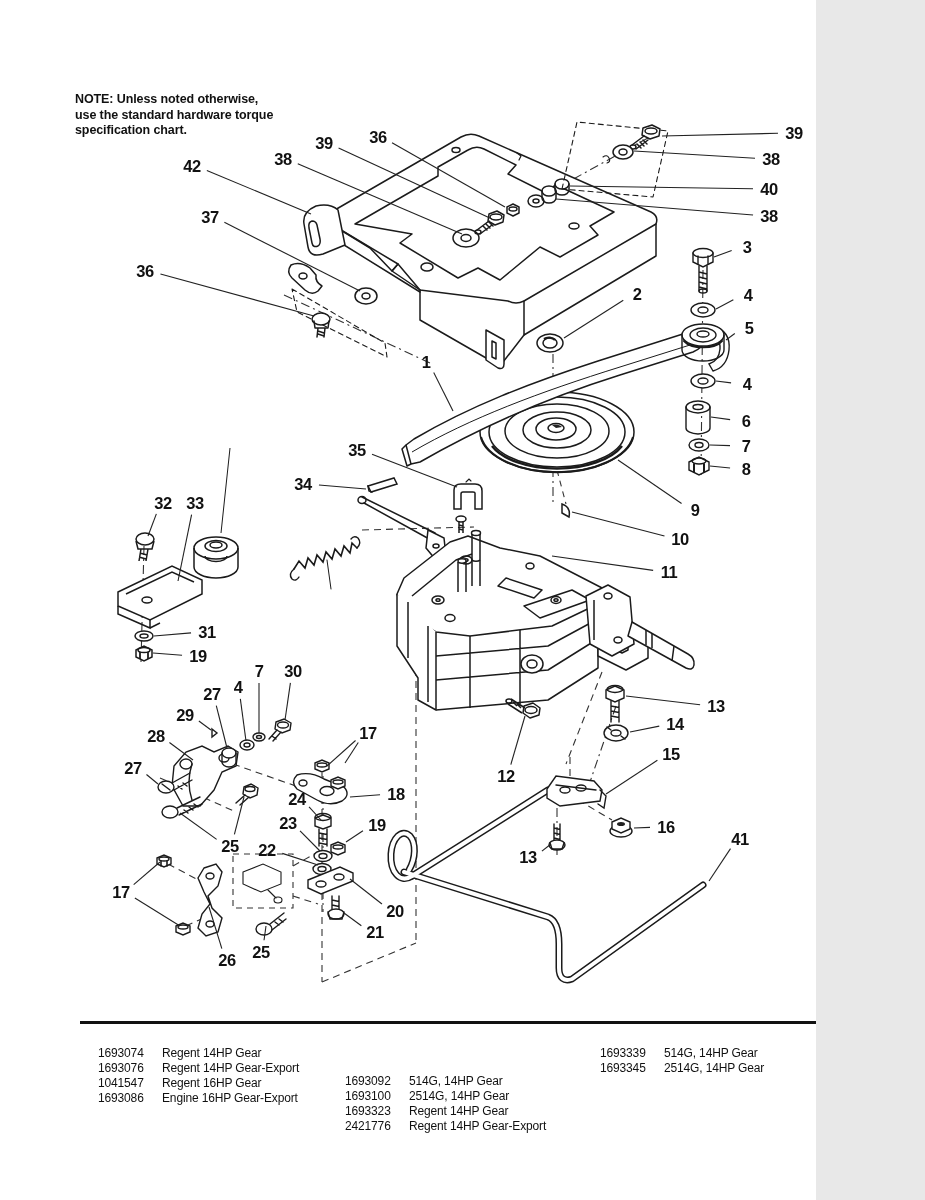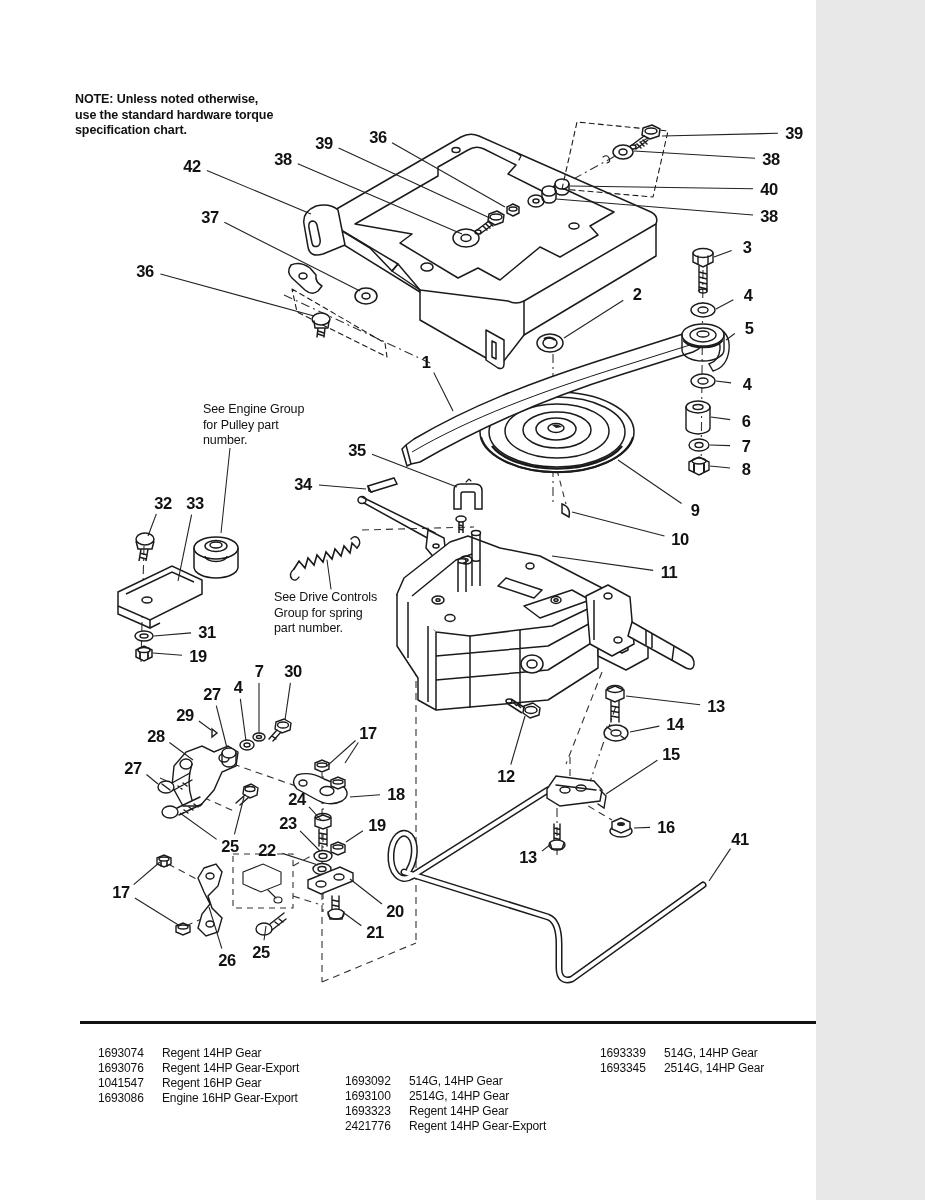--- a/index.html
+++ b/index.html
@@ -18,26 +18,20 @@
   .callout-text{font-family:"Liberation Sans", sans-serif;font-size:16.5px;font-weight:bold;fill:#111;letter-spacing:-0.5px;}
 </style>
 </head>
 <body>
 
 <div class="page">
 
   <div class="note">NOTE: Unless noted otherwise,
 use the standard hardware torque
 specification chart.</div>
-  <div class="annot" id="annot-engine">See Engine Group
-for Pulley part
-number.</div>
-  <div class="annot" id="annot-drive">See Drive Controls
-Group for spring
-part number.</div>
 
   <svg class="diagram" width="925" height="1200" viewBox="0 0 925 1200">
 
     <g stroke="#333" fill="none" stroke-width="1.1">
       <path d="M648,138 L528,204" stroke-dasharray="9 4 2 4"></path>
       <path d="M284,295 L430,363" stroke-dasharray="9 4 2 4"></path>
       <path d="M703,270 L701,478" stroke-dasharray="9 4 2 4"></path>
       <path d="M553,354 L553,505" stroke-dasharray="9 4 2 4"></path>
       <path d="M557,470 L566,504" stroke-dasharray="6 5"></path>
       <path d="M144,546 L141,662" stroke-dasharray="9 4 2 4"></path>

